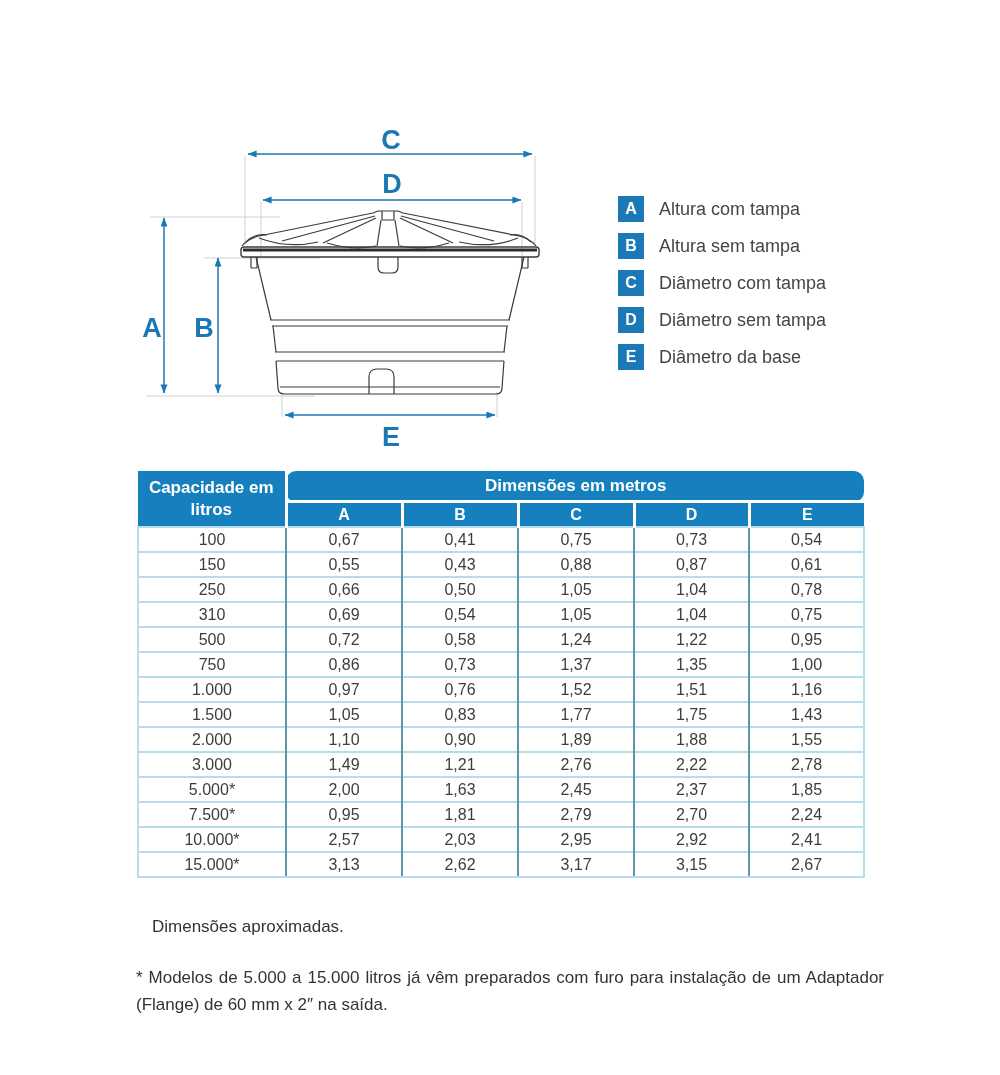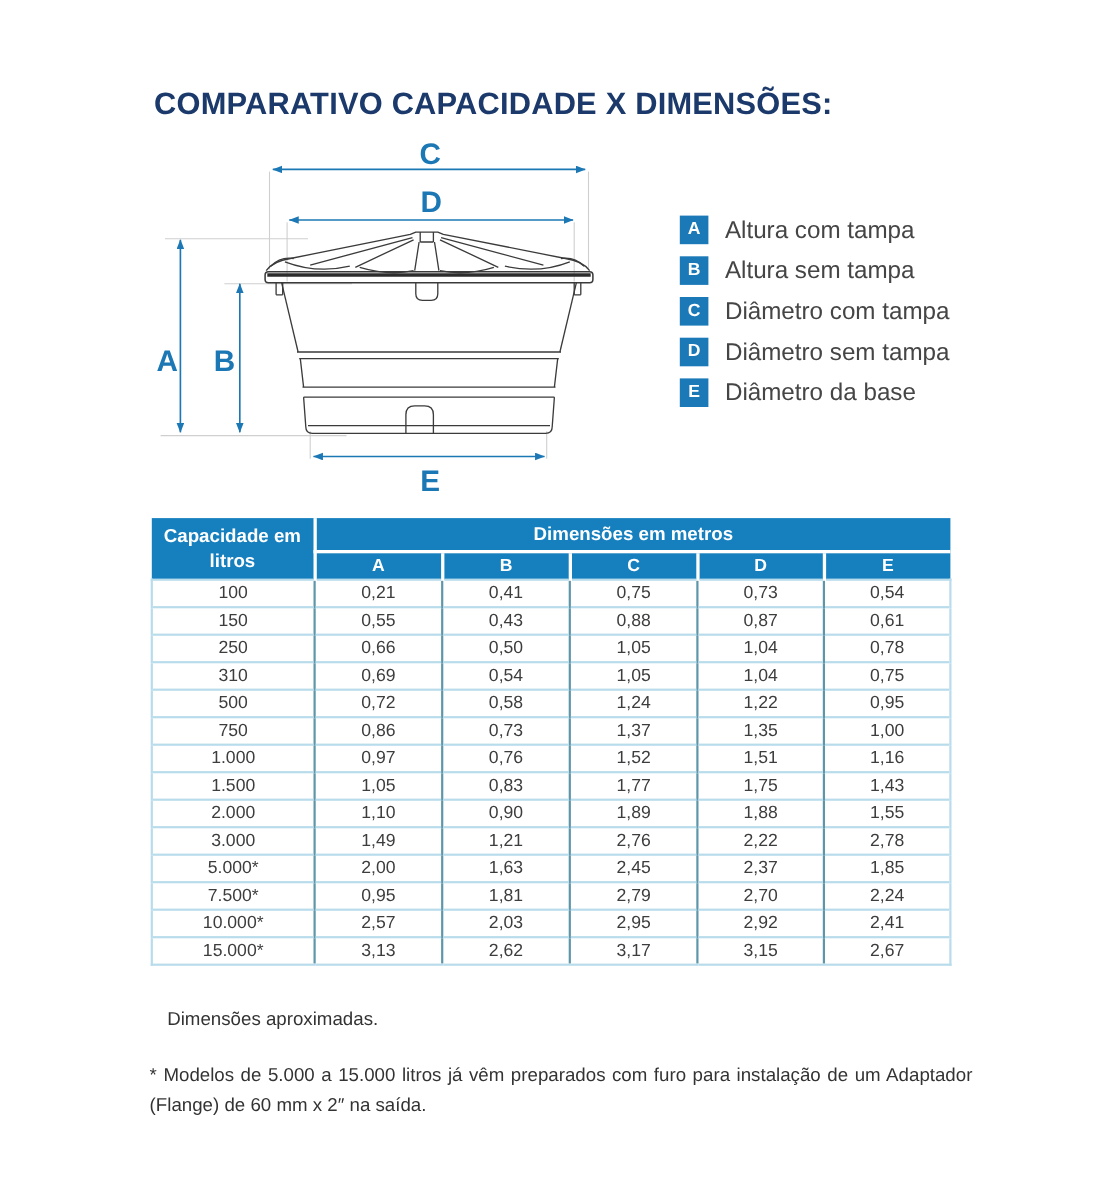--- a/index.html
+++ b/index.html
@@ -16,32 +16,32 @@
   .diagram { position:absolute; left:130px; top:130px; width:480px; height:330px; }
   .dimlabel { font-family:"Liberation Sans", sans-serif; font-size:27px; font-weight:bold; fill:#1C77B5; }
   
   .legend { position:absolute; left:618px; top:196px; }
   .legend-item { display:flex; align-items:center; height:26px; margin-bottom:11px; }
   .legend-key {
     width:26px; height:26px; background:#1B79B8; color:#ffffff;
     font-size:16px; font-weight:bold; display:flex; align-items:center; justify-content:center;
     flex:0 0 26px; margin-right:15px;
   }
-  .legend-label { font-size:22px; color:#454545; white-space:nowrap; }
+  .legend-label { font-size:18px; color:#454545; white-space:nowrap; }
   
   table.dim-table {
     position:absolute; left:137px; top:471px; width:726px;
     border-collapse:collapse; table-layout:fixed;
   }
   .dim-table thead th { background:#1680BF; color:#ffffff; padding:0; }
   .dim-table th.cap {
     font-size:17px; font-weight:bold; line-height:1.25;
     border-right:3px solid #ffffff; vertical-align:middle;margin-left:38px;
   }
-  .dim-table th.group { font-size:17px; font-weight:bold; height:29px; border-bottom:3px solid #ffffff; }
+  .dim-table th.group { font-size:17px; font-weight:bold; height:29px; border-bottom:3px solid #ffffff;border-radius:10px; }
   .dim-table tr.dimrow th { font-size:16px; font-weight:bold; height:23px; border-left:3px solid #ffffff; }
   .dim-table tr.dimrow th:first-child { border-left:none; }
   .dim-table tbody td {
     height:23px; padding:0; text-align:center; font-size:16px; color:#3D3D3D;
     border-top:2px solid #B9DCEC; background:#ffffff;
   }
   .dim-table tbody td + td { border-left:2px solid #5E96A9; }
   .dim-table tbody td:first-child { border-left:2px solid #B9DCEC; }
   .dim-table tbody td:last-child { border-right:2px solid #B9DCEC; }
   .dim-table tbody tr:last-child td { border-bottom:2px solid #B9DCEC; }
@@ -50,21 +50,20 @@
   .note2 {
     position:absolute; left:136px; top:964px; width:748px; margin:0;
     font-size:17px; color:#333333; text-align:justify; line-height:1.6;
   }
 </style>
 </head>
 <body>
 
 <div class="canvas">
 
-  <h1 class="page-title">COMPARATIVO CAPACIDADE X DIMENSÕES:</h1>
 
   <div class="diagram">
     <svg width="480" height="330" viewBox="0 0 480 330">
       <defs>
         <marker id="ah" markerWidth="10" markerHeight="9" refX="8.6" refY="3.5" orient="auto-start-reverse" markerUnits="userSpaceOnUse">
           <path d="M0,0 L9,3.5 L0,7 Z" fill="#1C77B5"></path>
         </marker>
       </defs>
 
       <g stroke="#CFCFCF" stroke-width="1" fill="none">
@@ -160,21 +159,21 @@
           <th>A</th>
           <th>B</th>
           <th>C</th>
           <th>D</th>
           <th>E</th>
         </tr>
     </thead>
     <tbody id="table-body">
         <tr>
           <td>100</td>
-          <td>0,21</td>
+          <td>0,67</td>
           <td>0,41</td>
           <td>0,75</td>
           <td>0,73</td>
           <td>0,54</td>
         </tr>
         <tr>
           <td>150</td>
           <td>0,55</td>
           <td>0,43</td>
           <td>0,88</td>

